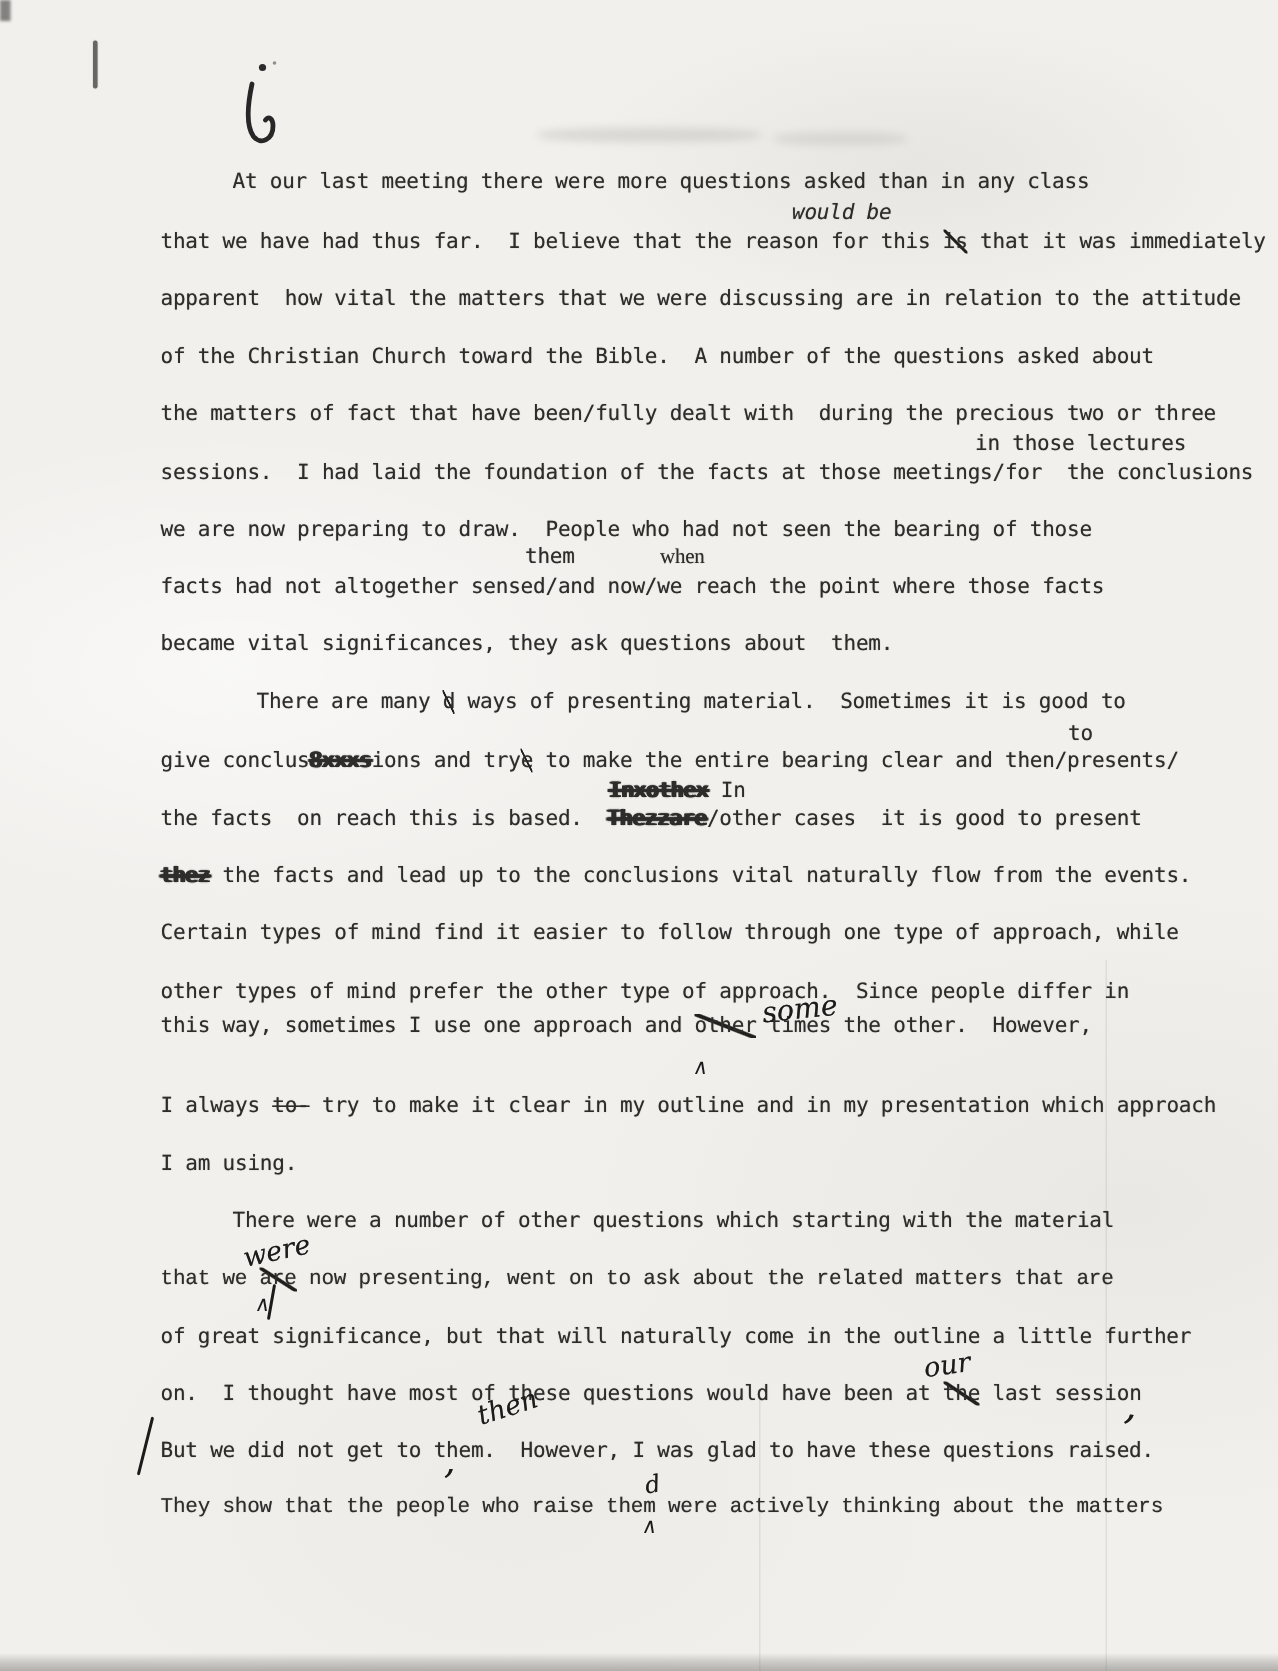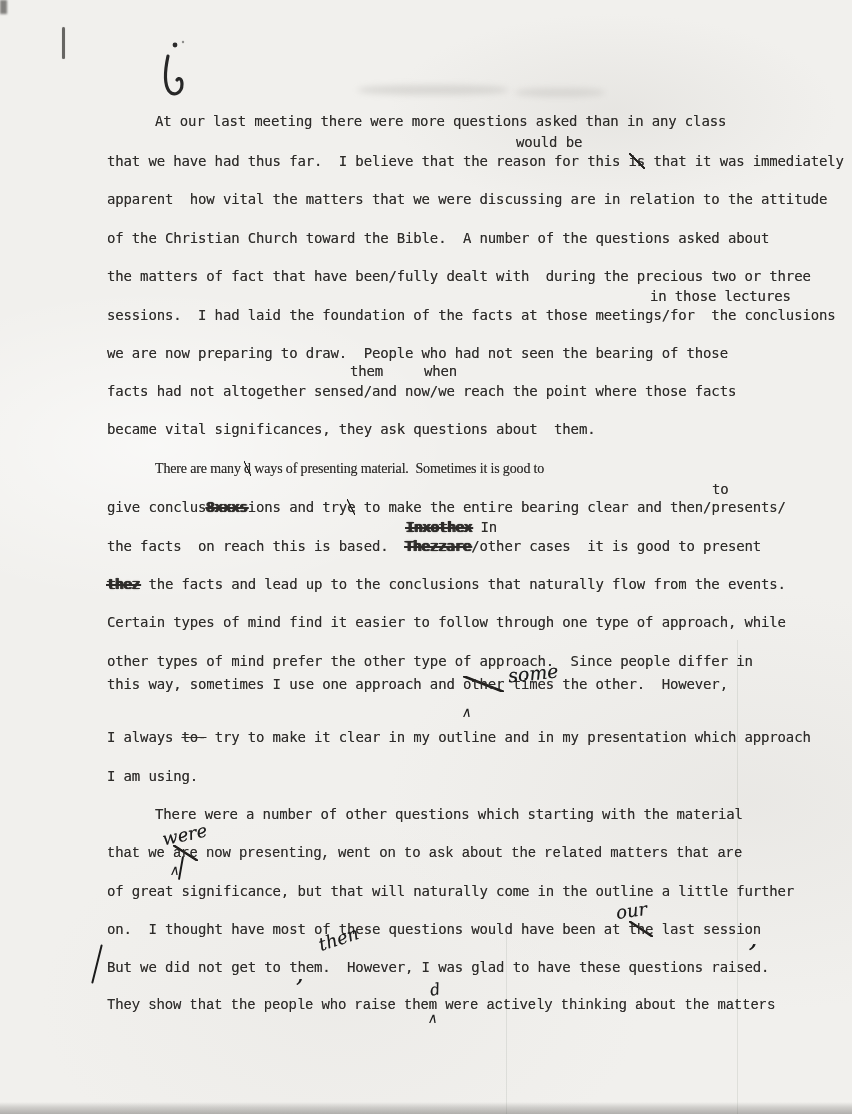--- a/index.html
+++ b/index.html
@@ -96,38 +96,38 @@
       <div class="smudge" style="left: 358px; top: 85px; width: 150px; height: 10px; opacity: 0.35;"></div>
       <div class="smudge" style="left: 515px; top: 88px; width: 90px; height: 9px; opacity: 0.3;"></div>
     </div>
   <div id="crease-layer">
       <div class="crease" style="left: 737px; top: 640px; height: 474px;"></div>
       <div class="crease" style="left: 506px; top: 930px; height: 184px;"></div>
     </div>
 
   <div id="typed-layer">
       <div class="tline" style="left: 155px; top: 113px;"><span class="">At our last meeting there were more questions asked than in any class</span></div>
-      <div class="tline" style="left: 516px; top: 134px;"><span class="">would be</span></div>
+      <div class="tline" style="left: 528px; top: 134px; font-style: italic;"><span class="">would be</span></div>
       <div class="tline" style="left: 107px; top: 153px; text-align: right;"><span class="">that we have had thus far.  I believe that the reason for this </span><span class="seg-s">is</span><span class=""> that it was immediately</span></div>
       <div class="tline" style="left: 107px; top: 191px;"><span class="">apparent  how vital the matters that we were discussing are in relation to the attitude</span></div>
       <div class="tline" style="left: 107px; top: 230px;"><span class="">of the Christian Church toward the Bible.  A number of the questions asked about</span></div>
       <div class="tline" style="left: 107px; top: 268px;"><span class="">the matters of fact that have been/fully dealt with  during the precious two or three</span></div>
       <div class="tline" style="left: 650px; top: 288px;"><span class="">in those lectures</span></div>
       <div class="tline" style="left: 107px; top: 307px;"><span class="">sessions.  I had laid the foundation of the facts at those meetings/for  the conclusions</span></div>
       <div class="tline" style="left: 107px; top: 345px; text-align: right;"><span class="">we are now preparing to draw.  People who had not seen the bearing of those</span></div>
       <div class="tline" style="left: 350px; top: 363px;"><span class="">them</span></div>
-      <div class="tline" style="left: 424px; top: 363px;"><span class="">when</span></div>
+      <div class="tline" style="left: 440px; top: 363px; font-family: Liberation Serif, serif;"><span class="">when</span></div>
       <div class="tline" style="left: 107px; top: 383px;"><span class="">facts had not altogether sensed/and now/we reach the point where those facts</span></div>
       <div class="tline" style="left: 107px; top: 421px;"><span class="">became vital significances, they ask questions about  them.</span></div>
-      <div class="tline" style="left: 155px; top: 460px; font-family: Liberation Serif, serif;"><span class="">There are many </span><span class="seg-s">d</span><span class=""> ways of presenting material.  Sometimes it is good to</span></div>
+      <div class="tline" style="left: 171px; top: 460px;"><span class="">There are many </span><span class="seg-s">d</span><span class=""> ways of presenting material.  Sometimes it is good to</span></div>
       <div class="tline" style="left: 712px; top: 481px;"><span class="">to</span></div>
       <div class="tline" style="left: 107px; top: 499px;"><span class="">give conclus</span><span class="seg-x">8xxxs</span><span class="">ions and try</span><span class="seg-s">e</span><span class=""> to make the entire bearing clear and then/presents/</span></div>
       <div class="tline" style="left: 406px; top: 519px;"><span class="seg-x">Inxothex</span><span class=""> In</span></div>
       <div class="tline" style="left: 107px; top: 538px;"><span class="">the facts  on reach this is based.  </span><span class="seg-x">Thezzare</span><span class="">/other cases  it is good to present</span></div>
-      <div class="tline" style="left: 107px; top: 576px;"><span class="seg-x">thez</span><span class=""> the facts and lead up to the conclusions that naturally flow from the events.</span></div>
+      <div class="tline" style="left: 107px; top: 576px;"><span class="seg-x">thez</span><span class=""> the facts and lead up to the conclusions vital naturally flow from the events.</span></div>
       <div class="tline" style="left: 107px; top: 614px;"><span class="">Certain types of mind find it easier to follow through one type of approach, while</span></div>
       <div class="tline" style="left: 107px; top: 653px;"><span class="">other types of mind prefer the other type of approach.  Since people differ in</span></div>
       <div class="tline" style="left: 107px; top: 676px;"><span class="">this way, sometimes I use one approach and </span><span class="seg-s">other</span><span class=""> times the other.  However,</span></div>
       <div class="tline" style="left: 107px; top: 729px;"><span class="">I always </span><span class="seg-st">to-</span><span class=""> try to make it clear in my outline and in my presentation which approach</span></div>
       <div class="tline" style="left: 107px; top: 768px;"><span class="">I am using.</span></div>
       <div class="tline" style="left: 155px; top: 806px;"><span class="">There were a number of other questions which starting with the material</span></div>
       <div class="tline" style="left: 107px; top: 845px; font-family: Liberation Mono, monospace;"><span class="">that we </span><span class="seg-s">are</span><span class=""> now presenting, went on to ask about the related matters that are</span></div>
       <div class="tline" style="left: 107px; top: 883px;"><span class="">of great significance, but that will naturally come in the outline a little further</span></div>
       <div class="tline" style="left: 107px; top: 921px;"><span class="">on.  I thought have most of these questions would have been at </span><span class="seg-s">the</span><span class=""> last session</span></div>
       <div class="tline" style="left: 107px; top: 959px;"><span class="">But we did not get to them.  However, I was glad to have these questions raised.</span></div>

